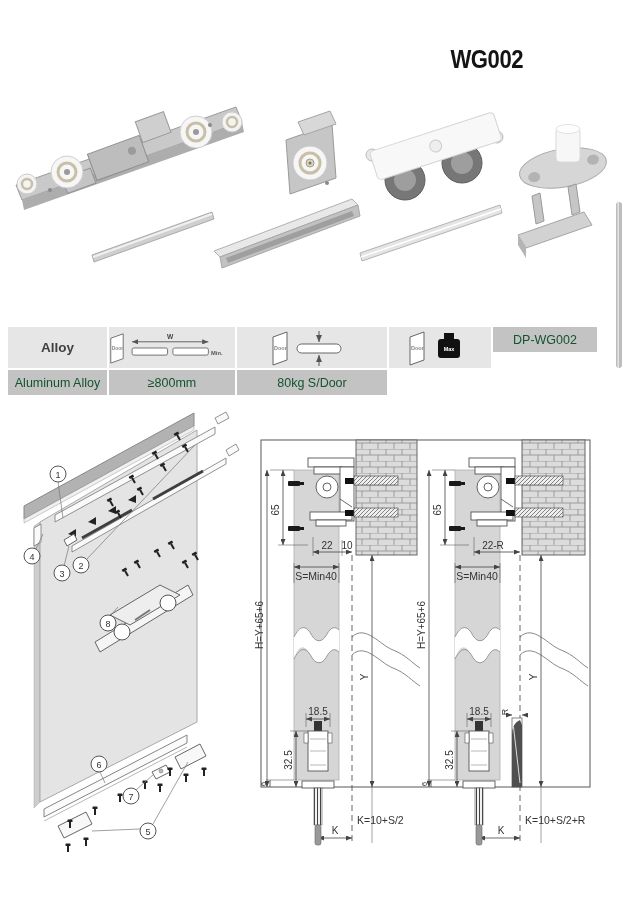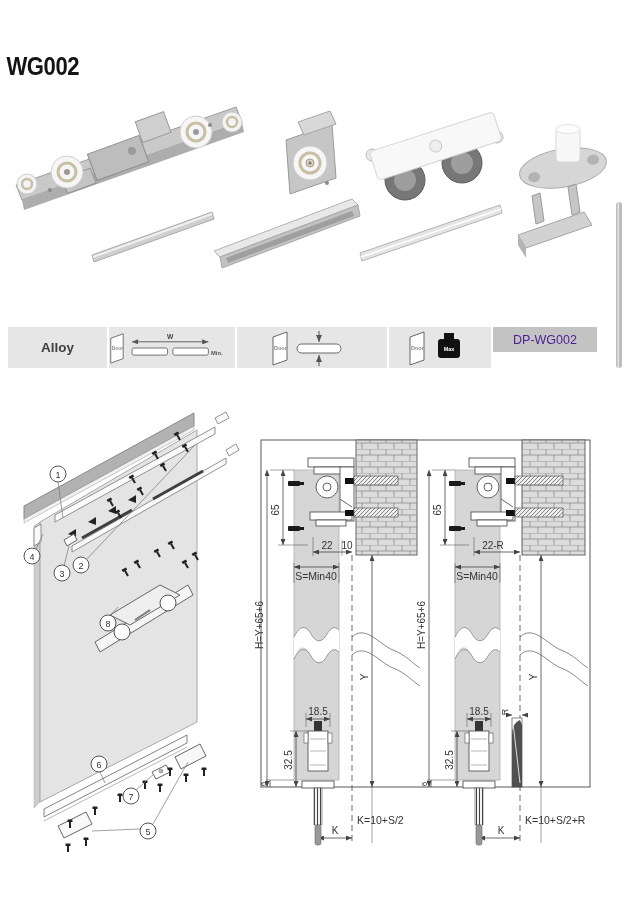--- a/index.html
+++ b/index.html
@@ -1,30 +1,30 @@
 <!DOCTYPE html>
 <html><head>
 <meta charset="utf-8">
 <style>
   html,body{margin:0;padding:0;background:#fff;}
   #page{position:relative;width:640px;height:913px;background:#ffffff;overflow:hidden;
         font-family:"Liberation Sans",sans-serif;color:#333;}
   .abs{position:absolute;}
   
-  .title-wrap{position:absolute;top:51px;left:0;width:530px;text-align:left;}
+  .title-wrap{position:absolute;top:44px;left:0;width:530px;text-align:right;}
   .title{display:inline-block;font-size:26px;font-weight:700;color:#141414;
          letter-spacing:-0.5px;transform:scaleX(0.85);}
   
   .spec-table{position:absolute;left:8px;top:327px;width:589px;display:grid;
               grid-template-columns:99px 126px 150px 102px 104px;grid-auto-rows:auto;
               gap:2px;background:#fff;z-index:5;}
   .th{background:#e6e6e6;height:41px;display:flex;align-items:center;justify-content:center;
       font-size:13.5px;font-weight:600;color:#414141;}
   .td{background:#c3c3c3;height:25px;display:flex;align-items:center;justify-content:center;
-      font-size:12.5px;color:#4c1d95;}
+      font-size:12.5px;color:#14532d;}
   svg text{font-family:"Liberation Sans",sans-serif;}
   .photo-svg{z-index:1;}
 </style>
 </head>
 <body>
 
 <div id="page">
 
   <div class="title-wrap">
     <span class="title">WG002</span>
@@ -175,20 +175,23 @@
         </g>
         <g>
           <rect x="36" y="4" width="10" height="6" fill="#111"></rect>
           <rect x="30" y="10" width="22" height="19" rx="3" fill="#111"></rect>
           <text x="41" y="22" font-size="5.5" fill="#fff" text-anchor="middle">Max</text>
         </g>
       </svg>
     </div>
 
     <div class="td">DP-WG002</div>
+    <div class="td">Aluminum Alloy</div>
+    <div class="td">≥800mm</div>
+    <div class="td">80kg S/Door</div>
   </div>
 
   <svg class="abs" style="left:10px;top:410px" width="230" height="452" viewBox="0 0 230 452">
     <defs>
       <g id="scrB">
         <rect x="-1" y="-6" width="2" height="6" fill="#222"></rect>
         <rect x="-2.5" y="-8.5" width="5" height="2.6" rx="0.6" fill="#222"></rect>
       </g>
     </defs>
 

